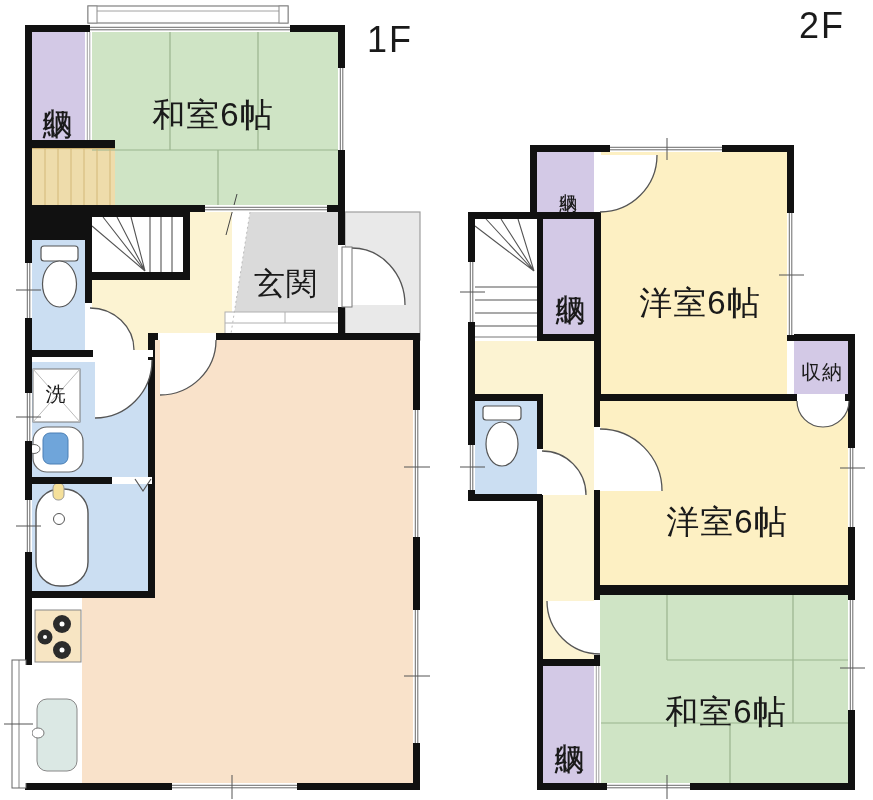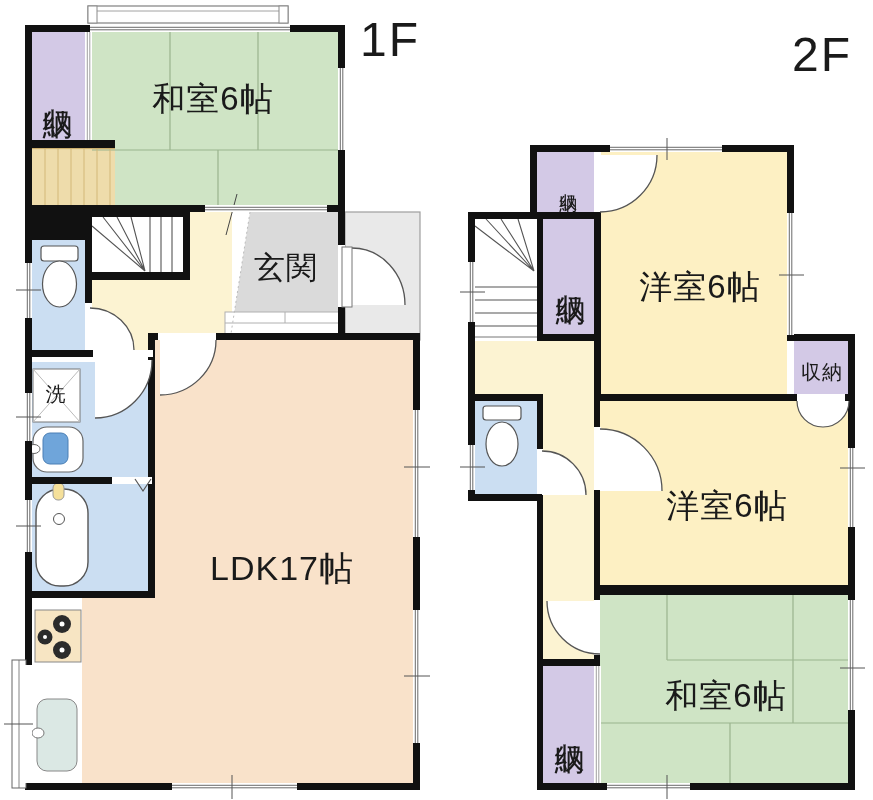--- a/index.html
+++ b/index.html
@@ -2,22 +2,22 @@
 <html><head>
 <meta charset="utf-8">
 <style>
   html,body{margin:0;padding:0;background:#ffffff;}
   #stage{position:relative;width:873px;height:800px;background:#fff;overflow:hidden;
          font-family:"Liberation Sans", sans-serif;}
   #plan-svg{position:absolute;left:0;top:0;}
   .lbl{position:absolute;transform:translate(-50%,-50%);color:#1a1a1a;white-space:nowrap;
        pointer-events:none;line-height:1.04;letter-spacing:1px;}
   .lbl.v{writing-mode:vertical-rl;text-orientation:upright;letter-spacing:2px;}
-  .f-label{font-size:48px;letter-spacing:2px;}
-  .room-big{font-size:33px;}
+  .f-label{font-size:36px;letter-spacing:2px;}
+  .room-big{font-size:33px;margin-top:16px;}
   .room-mid{font-size:30px;}
   .room-small{font-size:20px;}
   .room-tiny{font-size:18px;}
 </style>
 </head>
 <body>
 
 <div id="stage">
 <svg id="plan-svg" width="873" height="800" viewBox="0 0 873 800">
 
@@ -260,24 +260,23 @@
     <path d="M823,401 L797,401 A26,26 0 0 0 823,427 Z" fill="#ffffff"></path>
     <path d="M823,401 L849,401 A26,26 0 0 1 823,427 Z" fill="#ffffff"></path>
     <path d="M797,401 A26,26 0 0 0 823,427 M849,401 A26,26 0 0 1 823,427" fill="none" stroke="#555" stroke-width="1.2"></path>
   </g>
 </svg>
 
   <div class="lbl f-label" style="left:390px;top:40px;">1F</div>
   <div class="lbl room-big" style="left:213px;top:99px;">和室6帖</div>
   <div class="lbl room-mid v" style="left:58px;top:86px;">収納</div>
   <div class="lbl room-big" style="left:286px;top:268px;font-size:31px;">玄関</div>
-  <div class="lbl room-big" style="left:282px;top:569px;font-size:34px;">LDK17帖</div>
   <div class="lbl room-small" style="left:56px;top:394px;">洗</div>
 
-  <div class="lbl f-label" style="left:822px;top:55px;">2F</div>
+  <div class="lbl f-label" style="left:822px;top:26px;">2F</div>
   <div class="lbl room-tiny v" style="left:568px;top:181px;">収納</div>
   <div class="lbl room-mid v" style="left:571px;top:272px;">収納</div>
   <div class="lbl room-big" style="left:700px;top:287px;">洋室6帖</div>
   <div class="lbl room-small" style="left:822px;top:372px;">収納</div>
   <div class="lbl room-big" style="left:727px;top:506px;">洋室6帖</div>
   <div class="lbl room-big" style="left:726px;top:696px;">和室6帖</div>
   <div class="lbl room-mid v" style="left:570px;top:721px;">収納</div>
 </div>
 
 </body></html>

